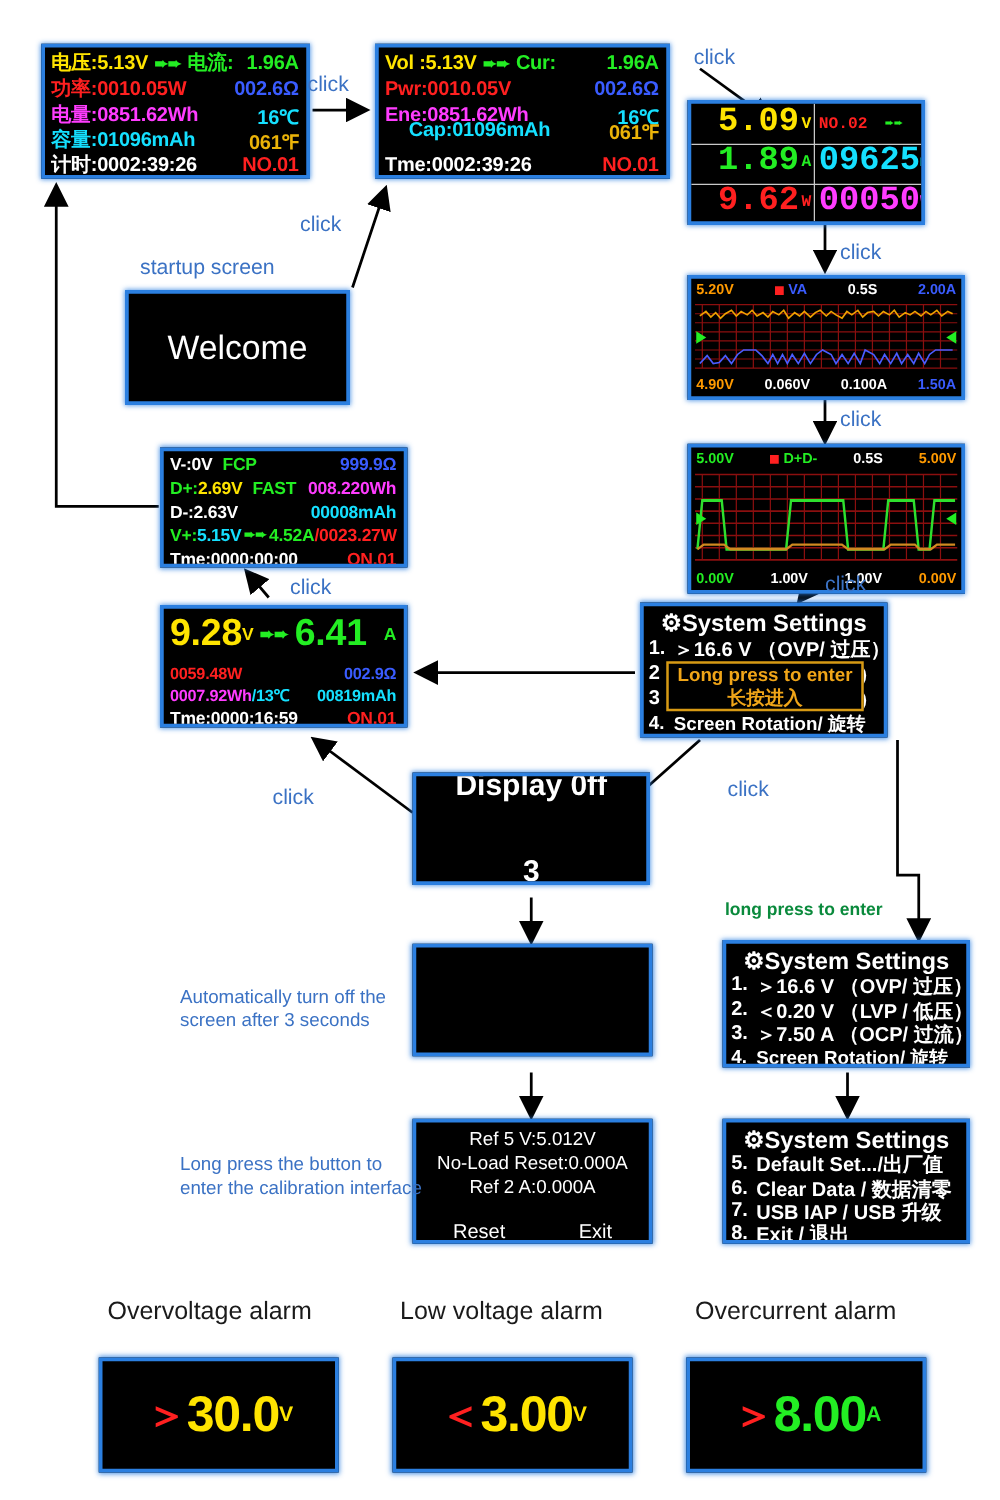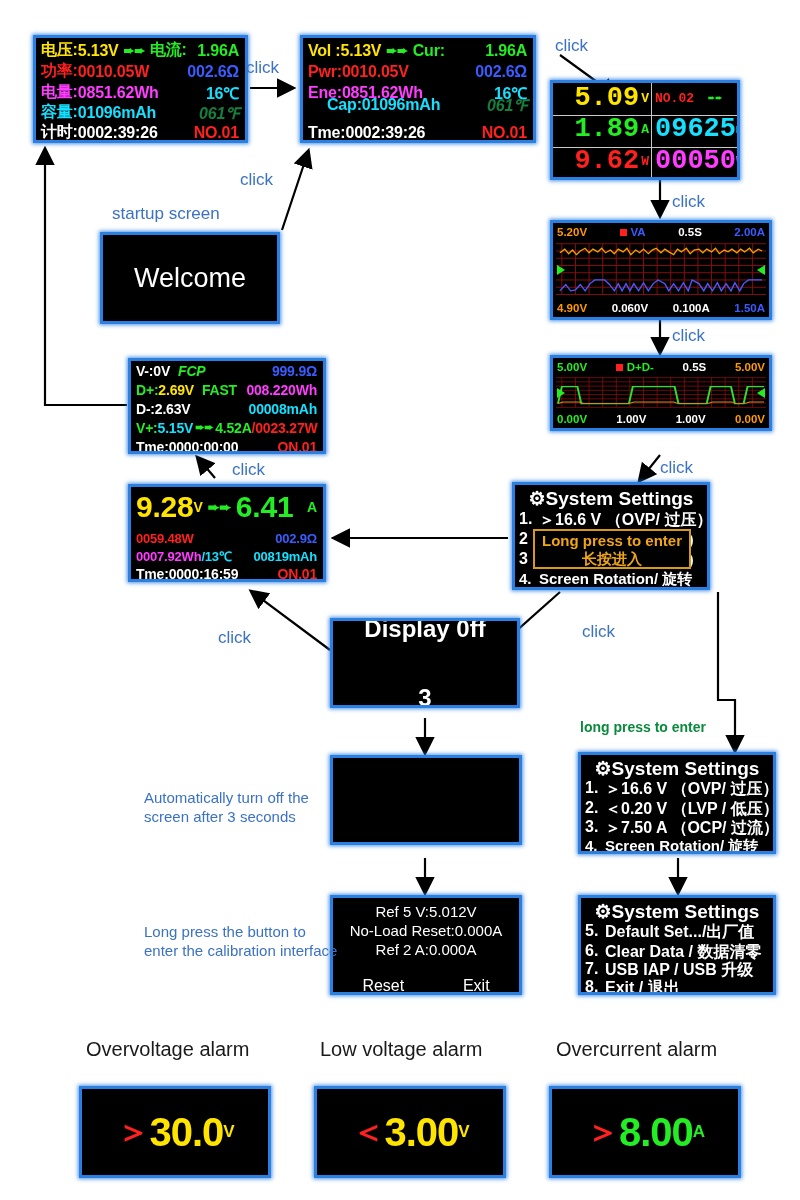--- a/index.html
+++ b/index.html
@@ -34,21 +34,21 @@
   .row .r { margin-left: auto; padding-right: 6px; }
 
   
   .c-yellow { color: #ffe400; }
   .c-red    { color: #ff2020; }
   .c-magenta{ color: #ff3cff; }
   .c-cyan   { color: #15e0ff; }
   .c-white  { color: #ffffff; }
   .c-green  { color: #23ee23; }
   .c-blue   { color: #3a5cff; }
-  .c-gray   { color: #15803d; font-style: italic; }
+  .c-gray   { color: #eab308; }
   .c-orange { color: #ff9a00; }
 
   
   .anno {
     position: absolute;
     color: #3b72c4;
     font-size: 15px;
     line-height: 19px;
     white-space: pre-line;
   }
@@ -293,21 +293,21 @@
         <span class="sp"></span>
         <span class="c-white">0.060V</span>
         <span class="sp"></span>
         <span class="c-white">0.100A</span>
         <span class="sp"></span>
         <span class="c-blue" style="padding-right:4px;">1.50A</span>
       </div>
     </div>
   </div>
 
-  <div class="lcd" style="left:550px; top:355px; width:222px; height:76px;">
+  <div class="lcd" style="left:550px; top:355px; width:222px; height:120px;">
     <div class="lcd-inner">
       <div class="scope-hdr">
         <span class="c-green" style="padding-left:4px;">5.00V</span>
         <span class="sp"></span>
         <span class="sq"></span>
         <span class="c-green">D+D-</span>
         <span class="sp"></span>
         <span class="c-white">0.5S</span>
         <span class="sp"></span>
         <span class="c-orange" style="padding-right:4px;">5.00V</span>
@@ -339,21 +339,21 @@
 
   <div class="lcd" style="left:100px; top:232px; width:180px; height:92px;">
     <div class="center-txt" style="font-size:27px;">Welcome</div>
   </div>
 
   <div class="lcd" style="left:128px; top:358px; width:198px; height:96px;">
     <div class="lcd-inner">
       <div class="row" style="top:0px; height:19px; font-size:14px;">
         <span class="l c-white">V-:</span>
         <span class="c-white">0V</span>
-        <span class="c-green" style="padding-left:8px;font-style:italic;">FCP</span>
+        <span class="c-green" style="padding-left:8px;">FCP</span>
         <span class="r c-blue">999.9Ω</span>
       </div>
       <div class="row" style="top:19px; height:19px; font-size:14px;">
         <span class="l c-green">D+:</span>
         <span class="c-yellow">2.69V</span>
         <span class="c-green" style="padding-left:8px;">FAST</span>
         <span class="r c-magenta">008.220Wh</span>
       </div>
       <div class="row" style="top:38px; height:19px; font-size:14px;">
         <span class="l c-white">D-:</span>

